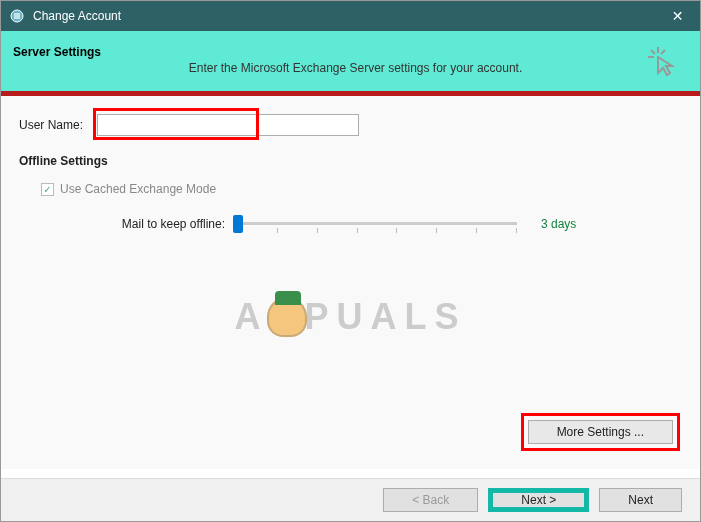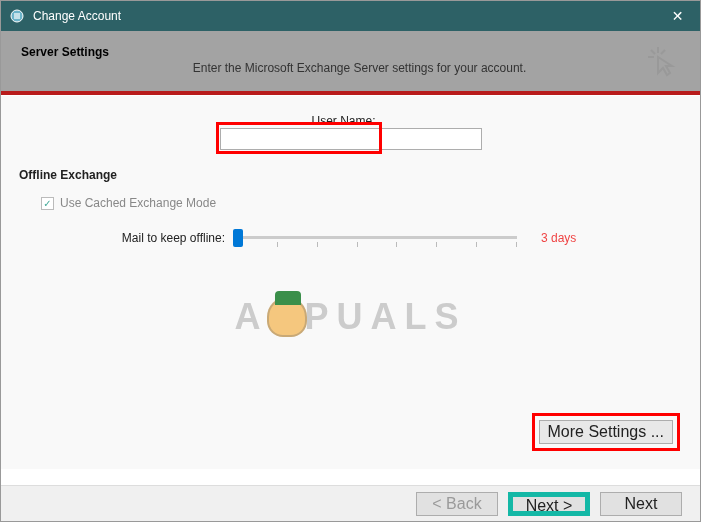--- a/index.html
+++ b/index.html
@@ -27,38 +27,38 @@
   display: flex; align-items: center; justify-content: center;
 }
 .titlebar .title { font-size: 12px; }
 .titlebar .close {
   position: absolute; right: 0; top: 0;
   width: 45px; height: 30px;
   display: flex; align-items: center; justify-content: center;
   color: #fff; font-size: 14px;
 }
 .header-panel {
-  background: #a3a3a3;
-  border-bottom: 4px solid #b91c1c;
-  padding: 14px 20px 16px 20px;
+  background: #5eead4;
+  border-bottom: 6px solid #b91c1c;
+  padding: 14px 20px 16px 12px;
   position: relative;
 }
 .header-panel .h-title { font-weight: bold; font-size: 12px; color: #000; }
 .header-panel .h-sub { font-size: 12px; color: #333; margin-left: 18px; margin-top: 2px; text-align: center; }
 .header-panel .cursor-icon {
   position: absolute; right: 22px; top: 14px;
   color: #888;
 }
 .content {
   padding: 18px 18px 0 18px;
   background: #f9f9f9;
   position: absolute;
   top: 95px; left: 0; right: 0; bottom: 52px;
 }
-.row { display: flex; align-items: center; margin-bottom: 18px; flex-direction: column; }
+.row { display: flex; align-items: center; margin-bottom: 18px; }
 .label { font-size: 12px; color: #222; }
 .username-label { width: 78px; }
 .username-wrap {
   position: relative;
   display: inline-block;
 }
 .username-input {
   width: 262px; height: 22px;
   border: 1px solid #adadad;
   background: #fff;
@@ -90,21 +90,21 @@
   height: 3px; background: #ccc;
 }
 .slider-ticks { position: absolute; left: 0; right: 0; top: 16px; height: 6px; display: flex; justify-content: space-between; }
 .slider-ticks span { width: 1px; height: 5px; background: #bbb; }
 .slider-thumb {
   position: absolute; left: -4px; top: 3px;
   width: 10px; height: 18px;
   background: #0078d7;
   border-radius: 2px;
 }
-.slider-value { margin-left: 24px; font-size: 12px; color: #ef4444; }
+.slider-value { margin-left: 24px; font-size: 12px; color: #15803d; }
 .watermark {
   position: absolute;
   left: 50%; top: 200px;
   transform: translateX(-50%);
   font-size: 36px;
   font-weight: bold;
   letter-spacing: 8px;
   color: rgba(120,120,120,0.35);
   display: flex; align-items: center;
   pointer-events: none;
@@ -132,32 +132,32 @@
 }
 .more-settings-box {
   border: 3px solid #ff0000;
   padding: 4px;
 }
 .btn {
   min-width: 82px;
   height: 24px;
   border: 1px solid #adadad;
   background: #e1e1e1;
-  font-size: 16px;
-  padding: 0 8px;
+  font-size: 12px;
+  padding: 0 28px;
   color: #222;
   cursor: pointer;
 }
 .btn:disabled { color: #9a9a9a; }
 .btn-primary { border: 5px solid #14b8a6; }
 .more-btn { min-width: 104px; background: #e8e8e8; }
 .footer {
   position: absolute;
   left: 0; right: 0; bottom: 0;
-  height: 36px;
+  height: 43px;
   border-top: 1px solid #ddd;
   background: #f0f0f0;
   display: flex;
   align-items: center;
   justify-content: flex-end;
   padding-right: 18px;
   gap: 10px;
 }
 </style>
 </head>
@@ -193,21 +193,21 @@
 <div class="content">
 
   <div class="row">
     <span class="label username-label">User Name:</span>
     <span class="username-wrap">
       <input class="username-input" type="text" value="" style="">
       <div class="red-box-username"></div>
     </span>
   </div>
 
-  <div class="section-title">Offline Exchange</div>
+  <div class="section-title">Offline Settings</div>
 
   <div class="checkbox-row">
     <span class="cb">✓</span>
     <span>Use Cached Exchange Mode</span>
   </div>
 
   <div class="slider-row">
     <span class="slider-label">Mail to keep offline:</span>
     <div class="slider-track-wrap">
       <div class="slider-track"></div>

